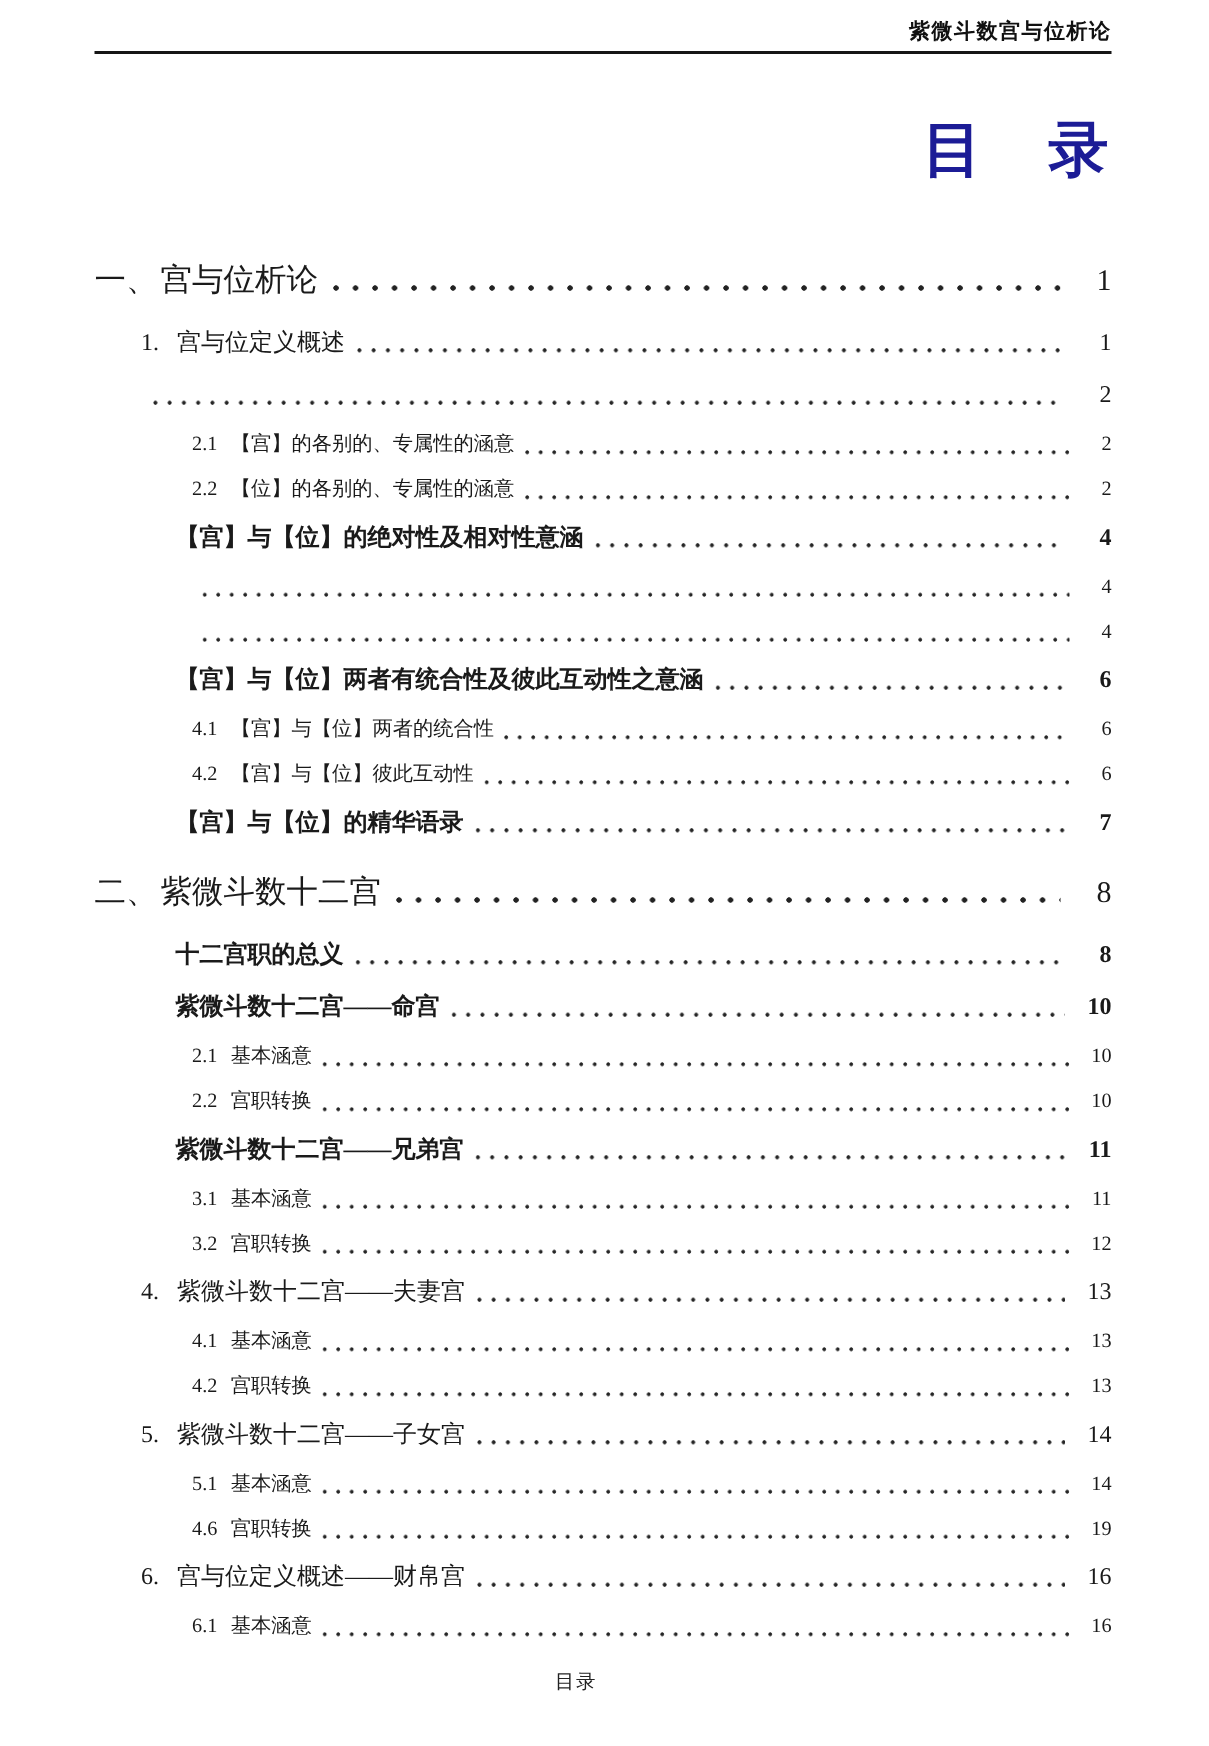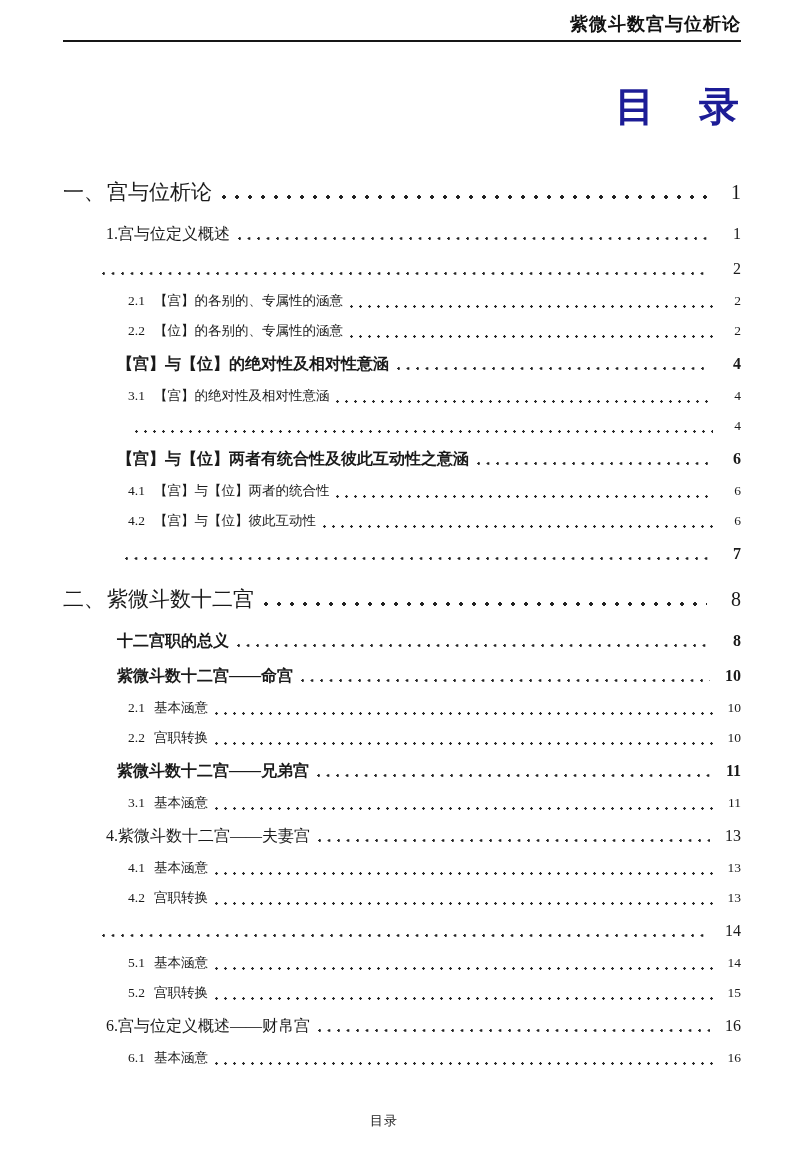--- a/index.html
+++ b/index.html
@@ -12,37 +12,37 @@
   .page{position:relative;width:806px;height:1164px;background:#fff;}
   .content{position:absolute;left:63px;top:0;width:678px;}
 
   
   .header{
     padding-top:12px;padding-bottom:4px;
     border-bottom:2px solid #161616;
     text-align:right;
   }
   .header-title{
-    font-size:18px;font-weight:bold;letter-spacing:1px;color:#111;margin-top:48px;
+    font-size:14px;font-weight:bold;letter-spacing:1px;color:#111;margin-top:48px;
   }
 
   
   .doc-title{
     margin-top:40px;
     text-align:right;
     font-family:"Liberation Sans","DejaVu Sans",sans-serif;
     font-weight:bold;
     font-size:40px;line-height:48px;
     letter-spacing:2px;
   }
 
   
   .toc{margin-top:34px;}
   .row{display:flex;align-items:baseline;}
-  .row .label{flex:none;white-space:nowrap;text-align:right;}
+  .row .label{flex:none;white-space:nowrap;}
   .row .leader{
     flex:1 1 0;min-width:14px;align-self:flex-end;
     background-repeat:repeat-x;background-position:left bottom;
   }
   .row .pg{flex:none;text-align:right;white-space:nowrap;}
 
   .l1{font-size:21px;line-height:28px;padding:14px 0 10px;}
   .l1 .num{margin-right:2px;}
   .l1 .leader{
     height:4px;margin:0 8px 7px 10px;
@@ -112,21 +112,20 @@
           <span class="label"><span class="num">2.2</span><span>【位】的各别的、专属性的涵意</span></span>
           <span class="leader"></span>
           <span class="pg">2</span>
         </div>
         <div class="row l2p">
           <span class="label"><span>【宫】与【位】的绝对性及相对性意涵</span></span>
           <span class="leader"></span>
           <span class="pg">4</span>
         </div>
         <div class="row l3">
-          <span class="label"><span class="num">3.1</span><span>【宫】的绝对性及相对性意涵</span></span>
           <span class="leader"></span>
           <span class="pg">4</span>
         </div>
         <div class="row l3">
           <span class="leader"></span>
           <span class="pg">4</span>
         </div>
         <div class="row l2p">
           <span class="label"><span>【宫】与【位】两者有统合性及彼此互动性之意涵</span></span>
           <span class="leader"></span>
@@ -136,20 +135,21 @@
           <span class="label"><span class="num">4.1</span><span>【宫】与【位】两者的统合性</span></span>
           <span class="leader"></span>
           <span class="pg">6</span>
         </div>
         <div class="row l3">
           <span class="label"><span class="num">4.2</span><span>【宫】与【位】彼此互动性</span></span>
           <span class="leader"></span>
           <span class="pg">6</span>
         </div>
         <div class="row l2p">
+          <span class="label"><span>【宫】与【位】的精华语录</span></span>
           <span class="leader"></span>
           <span class="pg">7</span>
         </div>
         <div class="row l1">
           <span class="label"><span class="num">二、</span><span>紫微斗数十二宫</span></span>
           <span class="leader"></span>
           <span class="pg">8</span>
         </div>
         <div class="row l2p">
           <span class="label"><span>十二宫职的总义</span></span>
@@ -174,48 +174,54 @@
         <div class="row l2p">
           <span class="label"><span>紫微斗数十二宫——兄弟宫</span></span>
           <span class="leader"></span>
           <span class="pg">11</span>
         </div>
         <div class="row l3">
           <span class="label"><span class="num">3.1</span><span>基本涵意</span></span>
           <span class="leader"></span>
           <span class="pg">11</span>
         </div>
+        <div class="row l3">
+          <span class="label"><span class="num">3.2</span><span>宫职转换</span></span>
+          <span class="leader"></span>
+          <span class="pg">12</span>
+        </div>
         <div class="row l2n">
           <span class="label"><span class="num">4.</span><span>紫微斗数十二宫——夫妻宫</span></span>
           <span class="leader"></span>
           <span class="pg">13</span>
         </div>
         <div class="row l3">
           <span class="label"><span class="num">4.1</span><span>基本涵意</span></span>
           <span class="leader"></span>
           <span class="pg">13</span>
         </div>
         <div class="row l3">
           <span class="label"><span class="num">4.2</span><span>宫职转换</span></span>
           <span class="leader"></span>
           <span class="pg">13</span>
         </div>
         <div class="row l2n">
+          <span class="label"><span class="num">5.</span><span>紫微斗数十二宫——子女宫</span></span>
           <span class="leader"></span>
           <span class="pg">14</span>
         </div>
         <div class="row l3">
           <span class="label"><span class="num">5.1</span><span>基本涵意</span></span>
           <span class="leader"></span>
           <span class="pg">14</span>
         </div>
         <div class="row l3">
-          <span class="label"><span class="num">5.2</span><span>宫职转换</span></span>
-          <span class="leader"></span>
-          <span class="pg">15</span>
+          <span class="label"><span class="num">4.6</span><span>宫职转换</span></span>
+          <span class="leader"></span>
+          <span class="pg">19</span>
         </div>
         <div class="row l2n">
           <span class="label"><span class="num">6.</span><span>宫与位定义概述——财帛宫</span></span>
           <span class="leader"></span>
           <span class="pg">16</span>
         </div>
         <div class="row l3">
           <span class="label"><span class="num">6.1</span><span>基本涵意</span></span>
           <span class="leader"></span>
           <span class="pg">16</span>

